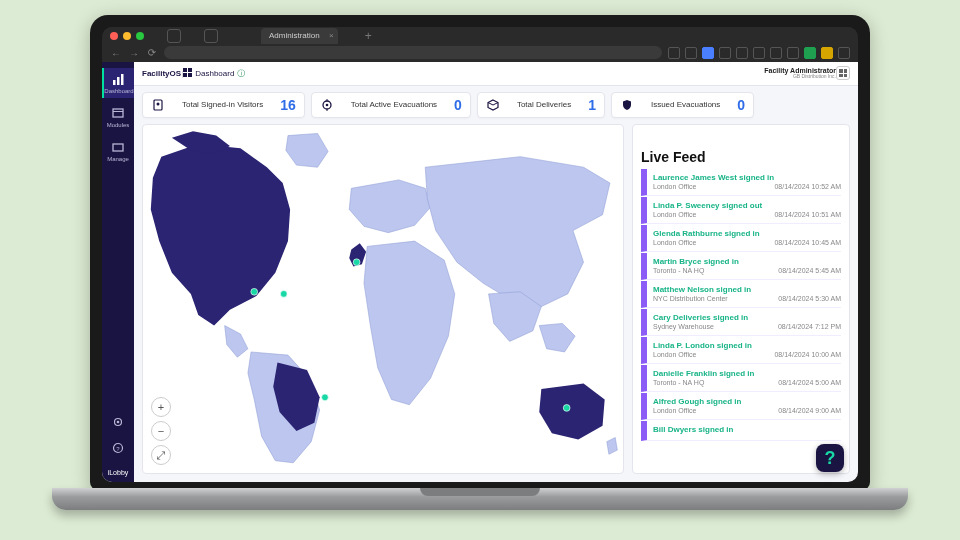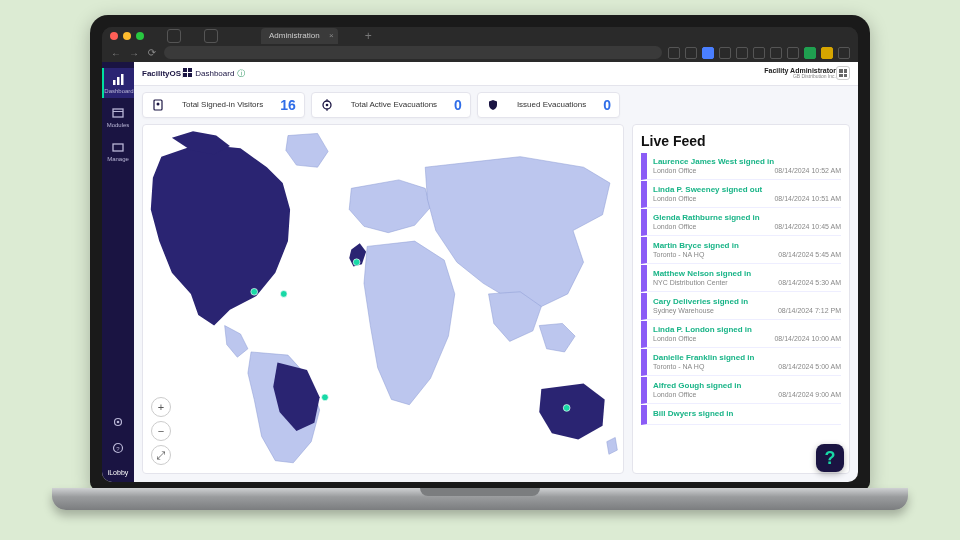--- a/index.html
+++ b/index.html
@@ -112,21 +112,21 @@
   .land-dark { fill:#2a2472; }
   .pin { fill:#18d9a6; stroke:#fff; stroke-width:0.6; }
 
   .mapctrl { position:absolute; left:8px; bottom:8px; display:flex; flex-direction:column; gap:4px; }
   .mapctrl button { width:20px; height:20px; border-radius:50%; border:1px solid #ccc; background:#fff; font-size:11px; color:#555; cursor:pointer; display:flex; align-items:center; justify-content:center;}
 
   .feed {
     width:218px; background:#fff; border:1px solid #e4e4ec; border-radius:4px; padding:8px 8px 4px 8px;
     display:flex; flex-direction:column; min-height:0;
   }
-  .feed h3 { font-size:14px; color:#111; margin-bottom:4px; font-weight:700; }
+  .feed h3 { font-size:14px; color:#111; margin-bottom:4px; font-weight:700;margin-top:16px; }
   .feedlist { flex:1; overflow:hidden; position:relative; }
   .feeditem { border-bottom:1px solid #eef; padding:4px 0 5px 0; border-left:6px solid #8b5cf6; padding-left:6px; margin-bottom:1px;}
   .feeditem .line1 { font-size:8px; font-weight:700; color:#18b487; }
   .feeditem .line2 { display:flex; justify-content:space-between; font-size:7px; color:#888; margin-top:1px;}
 
   .helpfab {
     position:absolute; right:14px; bottom:10px;
     width:28px; height:28px; background:#1a1442; border-radius:8px;
     color:#18d9a6; font-size:18px; font-weight:700;
     display:flex; align-items:center; justify-content:center;
@@ -274,20 +274,30 @@
                   <line x1="7" y1="1" x2="7" y2="3" stroke="#1a1442"></line>
                   <line x1="7" y1="11" x2="7" y2="13" stroke="#1a1442"></line>
                 </svg>
               </span>
             <span>Total Active Evacuations</span>
             <span class="val blue">0</span>
           </div>
           <div class="stat">
             <span class="sicn">
                 <svg width="14" height="14" viewBox="0 0 14 14">
+                  <path d="M7 2 L12 4.5 L12 9.5 L7 12 L2 9.5 L2 4.5 Z" fill="none" stroke="#1a1442" stroke-width="1.2"></path>
+                  <path d="M2 4.5 L7 7 L12 4.5" fill="none" stroke="#1a1442" stroke-width="1"></path>
+                </svg>
+              </span>
+            <span>Total Deliveries</span>
+            <span class="val blue">1</span>
+          </div>
+          <div class="stat">
+            <span class="sicn">
+                <svg width="14" height="14" viewBox="0 0 14 14">
                   <path d="M7 2 L11 3.5 V7 C11 9.5 9 11.5 7 12 C5 11.5 3 9.5 3 7 V3.5 Z" fill="#1a1442"></path>
                 </svg>
               </span>
             <span>Issued Evacuations</span>
             <span class="val blue">0</span>
           </div>
         </div>
 
         <div class="content">
 

